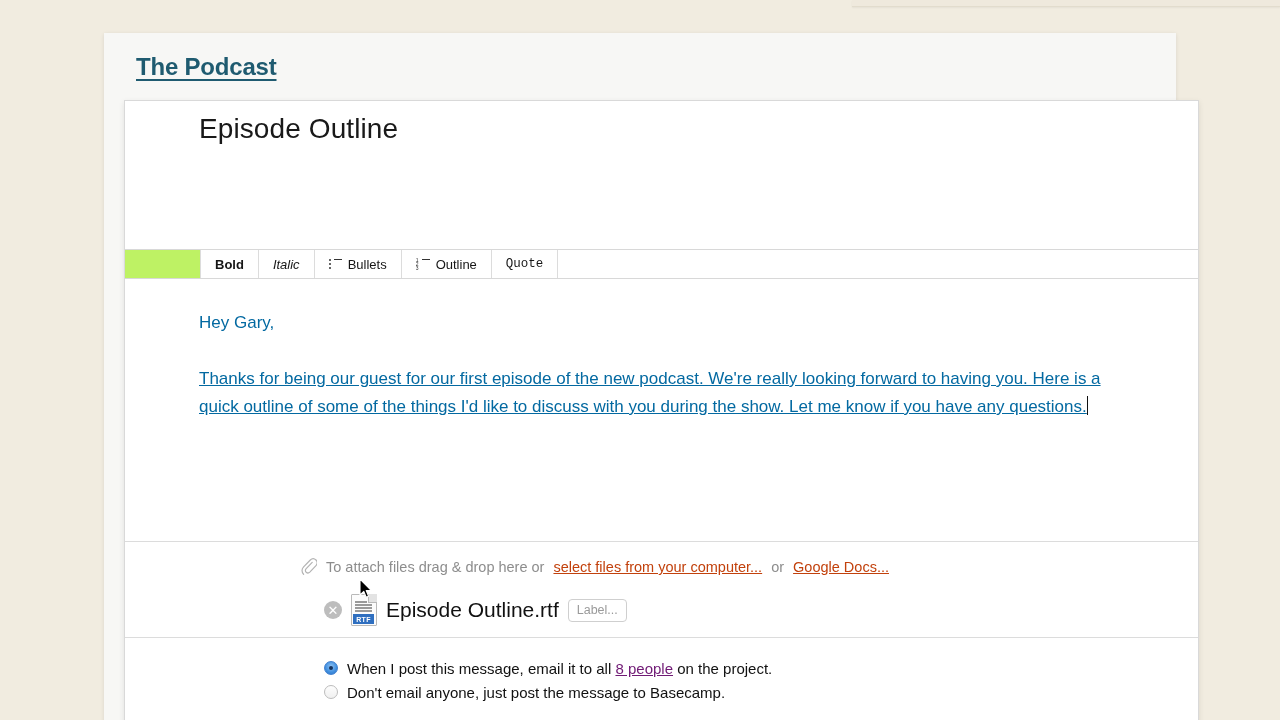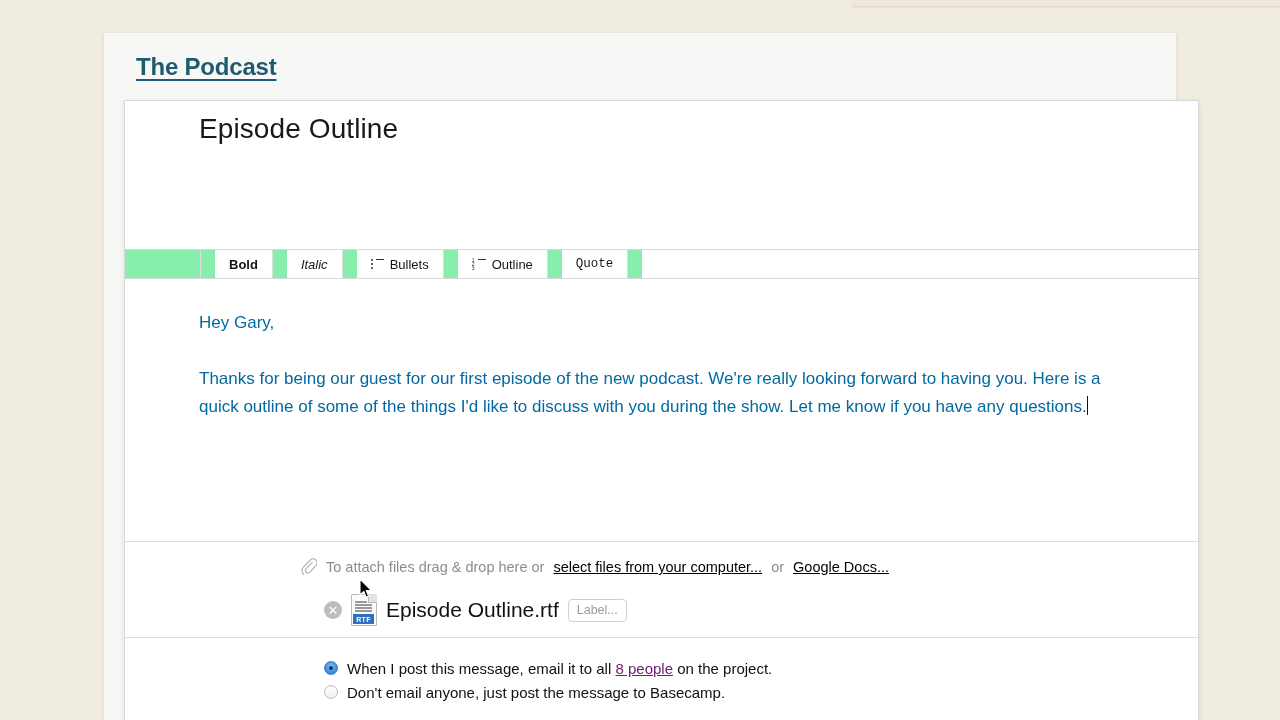--- a/index.html
+++ b/index.html
@@ -67,23 +67,22 @@
     font-weight: normal;
     letter-spacing: 0.1px;
   }
 
   
   .toolbar {
     display: flex;
     height: 28px;
     border-top: 1px solid #d8d8d8;
     border-bottom: 1px solid #d8d8d8;
-    background: #86efac;
+    background: #bef264;
     align-items: stretch;
-    gap: 14px;
   }
   .tb-spacer-left {
     width: 75px;
     border-right: 1px solid #dcdcdc;
   }
   .tb-btn {
     display: flex;
     align-items: center;
     justify-content: center;
     gap: 6px;
@@ -126,21 +125,21 @@
   
   .editor {
     padding: 30px 74px 0 74px;
     min-height: 232px;
     font-size: 17px;
     line-height: 28px;
     color: #0369a1;
     cursor: text;
   }
   .editor p { margin: 0 0 28px 0; }
-  .editor p.last { margin-bottom: 0; }
+  .editor p.last { margin-bottom: 0; text-decoration: underline; }
   .caret {
     display: inline-block;
     width: 1px;
     height: 19px;
     background: #111;
     vertical-align: -3px;
     margin-left: 0px;
   }
 
   
@@ -151,21 +150,21 @@
     box-sizing: border-box;
   }
   .attach-hint {
     display: flex;
     align-items: center;
     gap: 9px;
     padding-left: 176px;
     font-size: 14.5px;
     color: #8d8d8d;
   }
-  .attach-hint a { color: #000000; text-decoration: underline; cursor: pointer; }
+  .attach-hint a { color: #c2410c; text-decoration: underline; cursor: pointer; }
   .clip {
     width: 16px; height: 18px; flex: none;
     display: inline-block;
   }
 
   .attach-file {
     display: flex;
     align-items: center;
     gap: 9px;
     padding-left: 199px;

